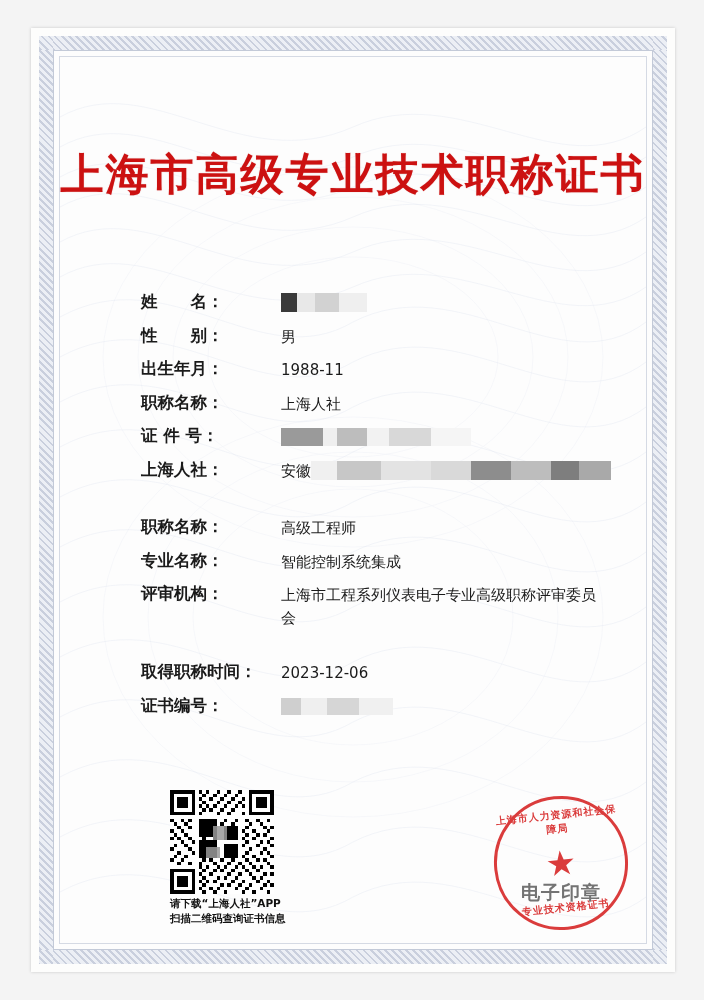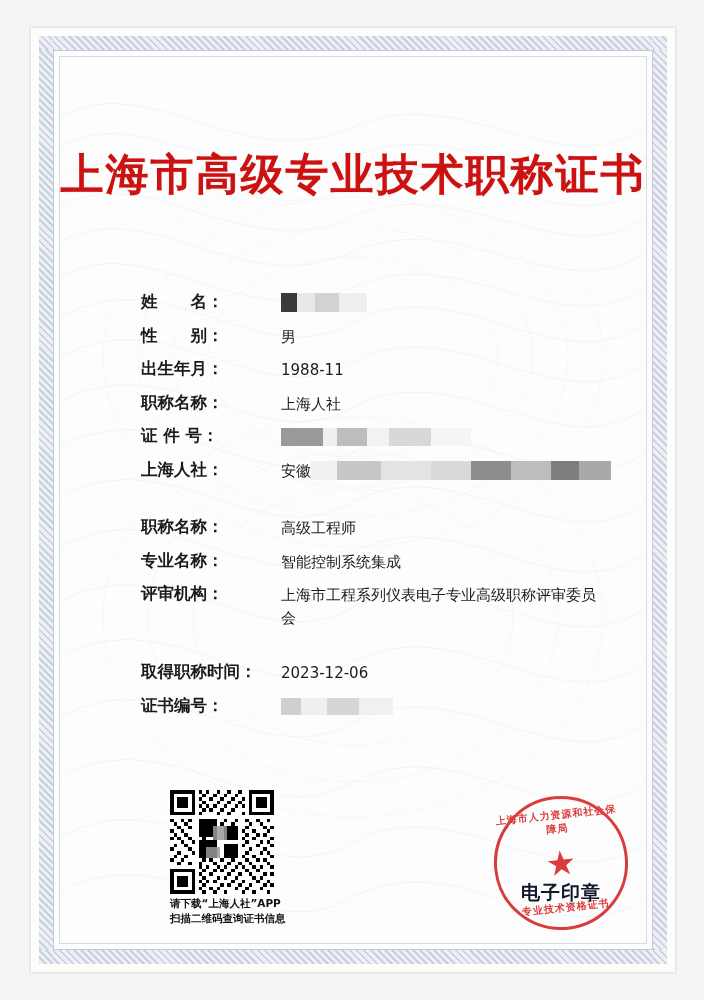--- a/index.html
+++ b/index.html
@@ -232,21 +232,21 @@
   .seal-top-text { top: 9px; }
   .seal-bottom-text { bottom: 12px; }
   .seal-label {
     position: absolute;
     left: 470px;
     top: 852px;
     width: 120px;
     text-align: center;
     font-size: 19px;
     font-weight: bold;
-    color: #0f172a;
+    color: #737373;
     font-family: "DejaVu Sans", "Liberation Sans", sans-serif;
     letter-spacing: 1px;
   }
 </style>
 </head>
 <body>
 
 <div class="page">
   <div class="certificate">
 

